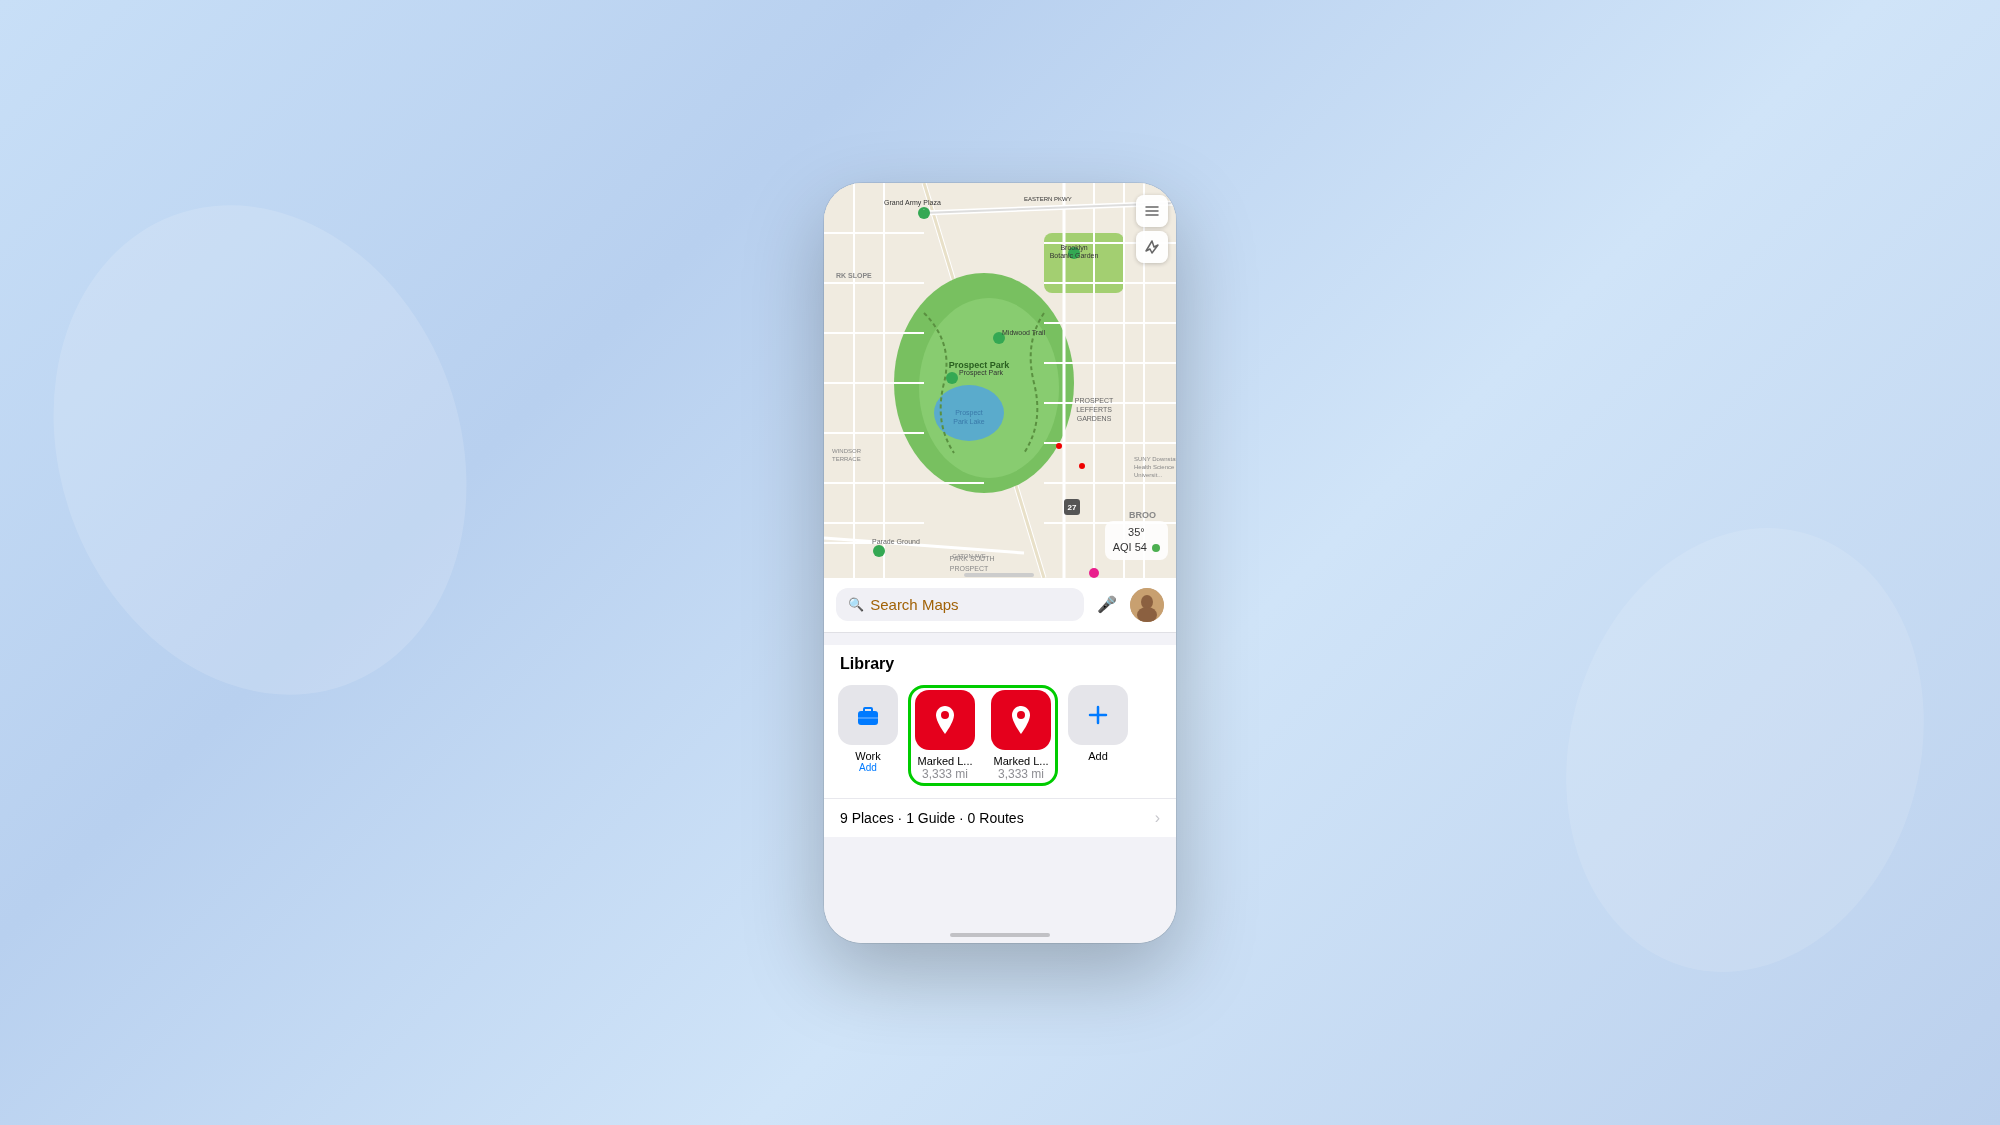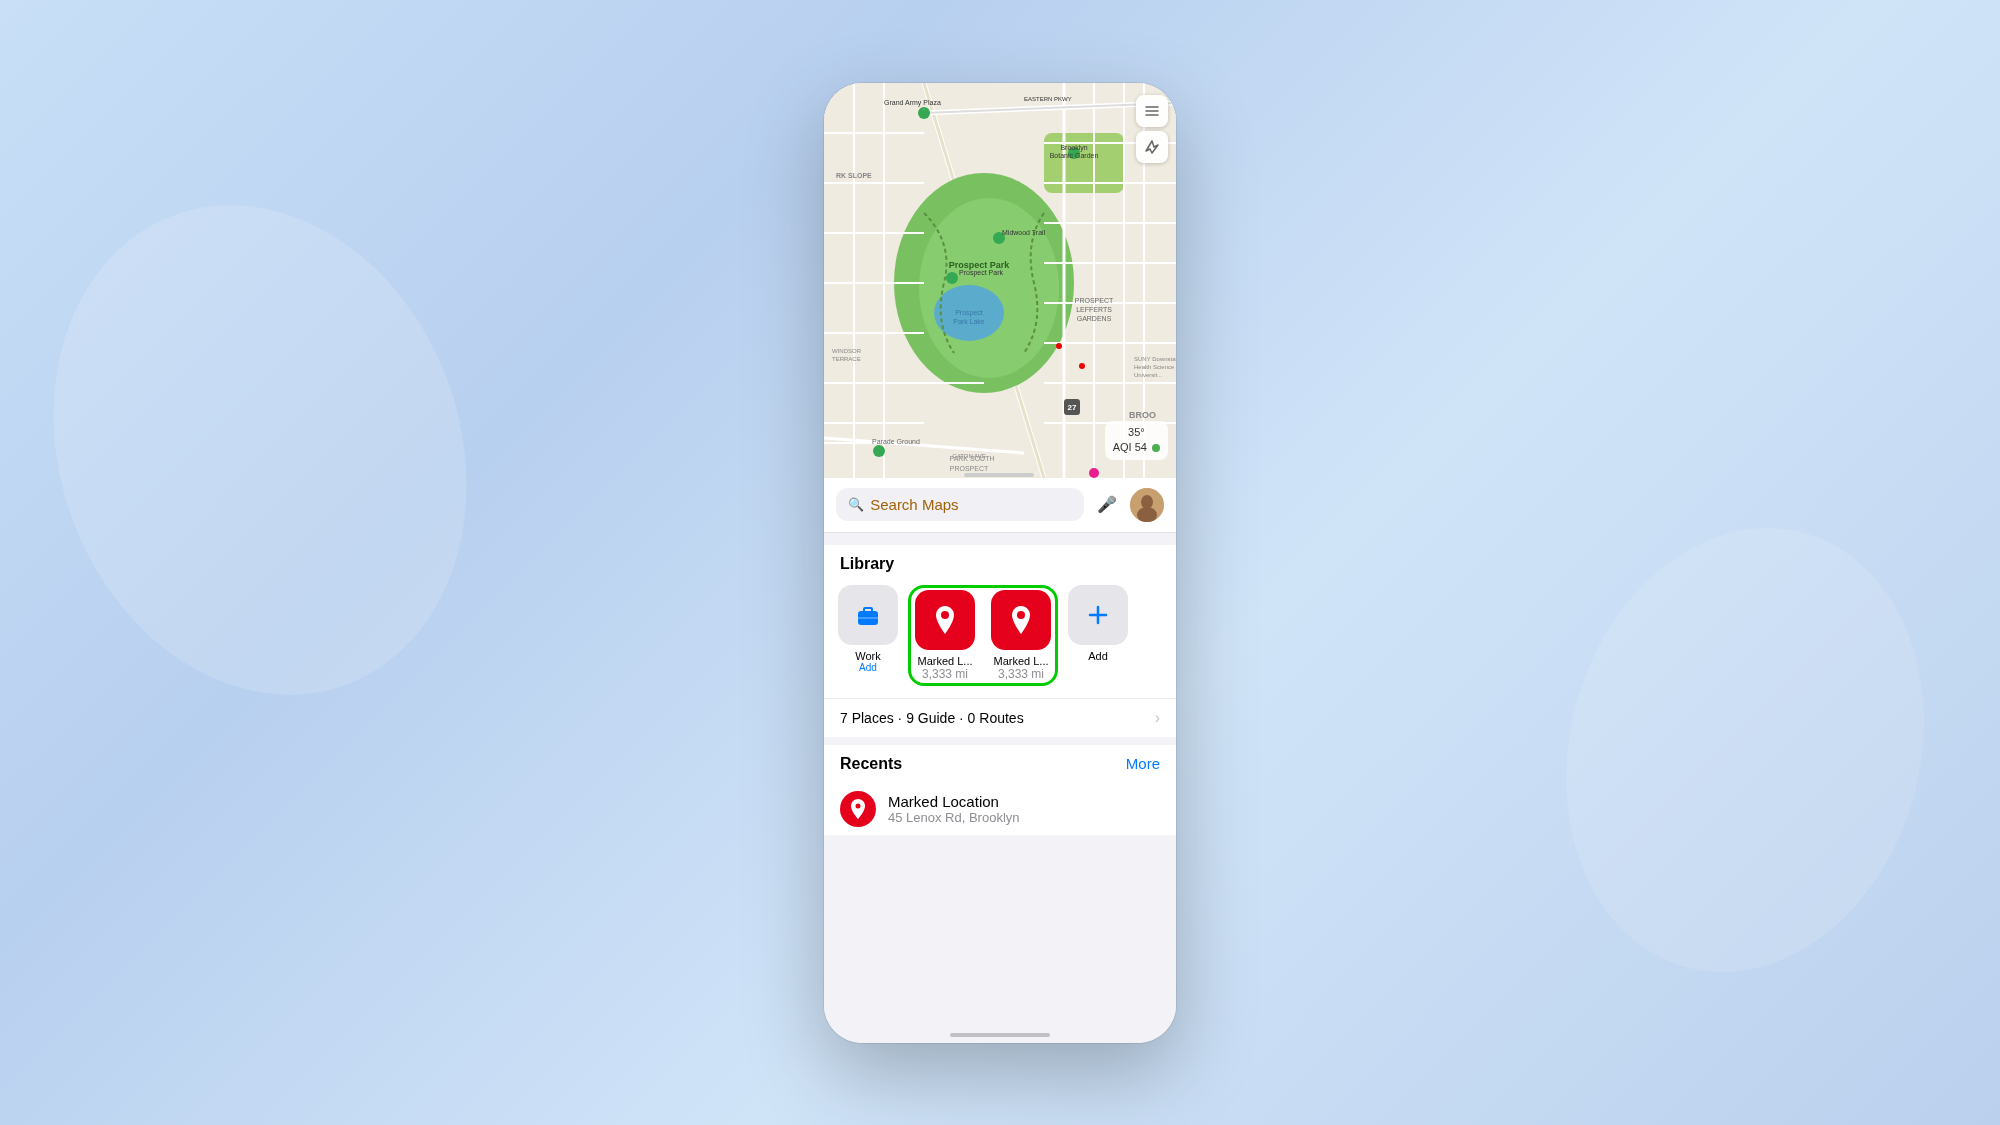--- a/index.html
+++ b/index.html
@@ -9,21 +9,21 @@
       background: linear-gradient(135deg, #c8dff7 0%, #b8d0ef 30%, #d0e4f8 60%, #bbd0ed 100%);
       display: flex;
       align-items: center;
       justify-content: center;
       font-family: -apple-system, BlinkMacSystemFont, 'SF Pro Display', 'Helvetica Neue', Arial, sans-serif;
       overflow: hidden;
     }
 
     .phone-container {
       width: 352px;
-      height: 960px;
+      height: 760px;
       background: #fff;
       border-radius: 38px;
       overflow: hidden;
       box-shadow: 0 30px 80px rgba(0,0,0,0.25), 0 0 0 1px rgba(0,0,0,0.08);
       display: flex;
       flex-direction: column;
       position: relative;
     }
 
     
@@ -544,40 +544,21 @@
             <svg width="28" height="28" viewBox="0 0 28 28" fill="none" xmlns="http://www.w3.org/2000/svg">
               <line x1="14" y1="6" x2="14" y2="22" stroke="#007aff" stroke-width="2.5" stroke-linecap="round"></line>
               <line x1="6" y1="14" x2="22" y2="14" stroke="#007aff" stroke-width="2.5" stroke-linecap="round"></line>
             </svg>
           </div>
           <div class="location-label">Add</div>
         </div>
       </div>
 
       <div class="library-stats">
-        <span class="library-stats-text">7 Places · 9 Guide · 0 Routes</span>
+        <span class="library-stats-text">9 Places · 1 Guide · 0 Routes</span>
         <span class="chevron-right">›</span>
       </div>
     </div>
 
-    <div class="recents-section">
-      <div class="recents-header">
-        <span class="recents-label">Recents</span>
-        <span class="more-btn">More</span>
-      </div>
-
-      <div class="recent-item">
-        <div class="recent-icon">
-          <svg width="20" height="22" viewBox="0 0 20 22" fill="none" xmlns="http://www.w3.org/2000/svg">
-            <path d="M10 1C6.13 1 3 4.13 3 8C3 13.25 10 21 10 21C10 21 17 13.25 17 8C17 4.13 13.87 1 10 1Z" fill="white"></path>
-            <circle cx="10" cy="8" r="2.5" fill="#e5001c"></circle>
-          </svg>
-        </div>
-        <div class="recent-info">
-          <div class="recent-title">Marked Location</div>
-          <div class="recent-subtitle">45 Lenox Rd, Brooklyn</div>
-        </div>
-      </div>
-    </div>
   </div>
 
   <div class="home-indicator"></div>
 </div>
 
 </body></html>

